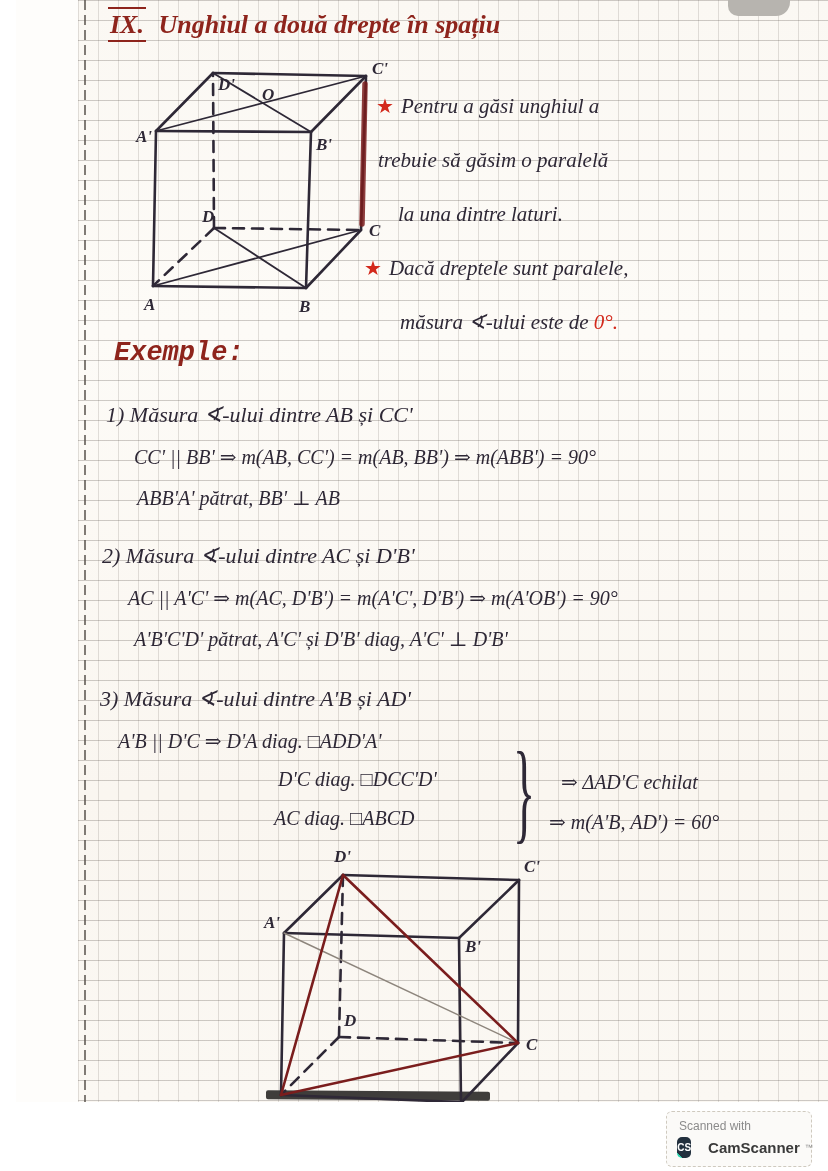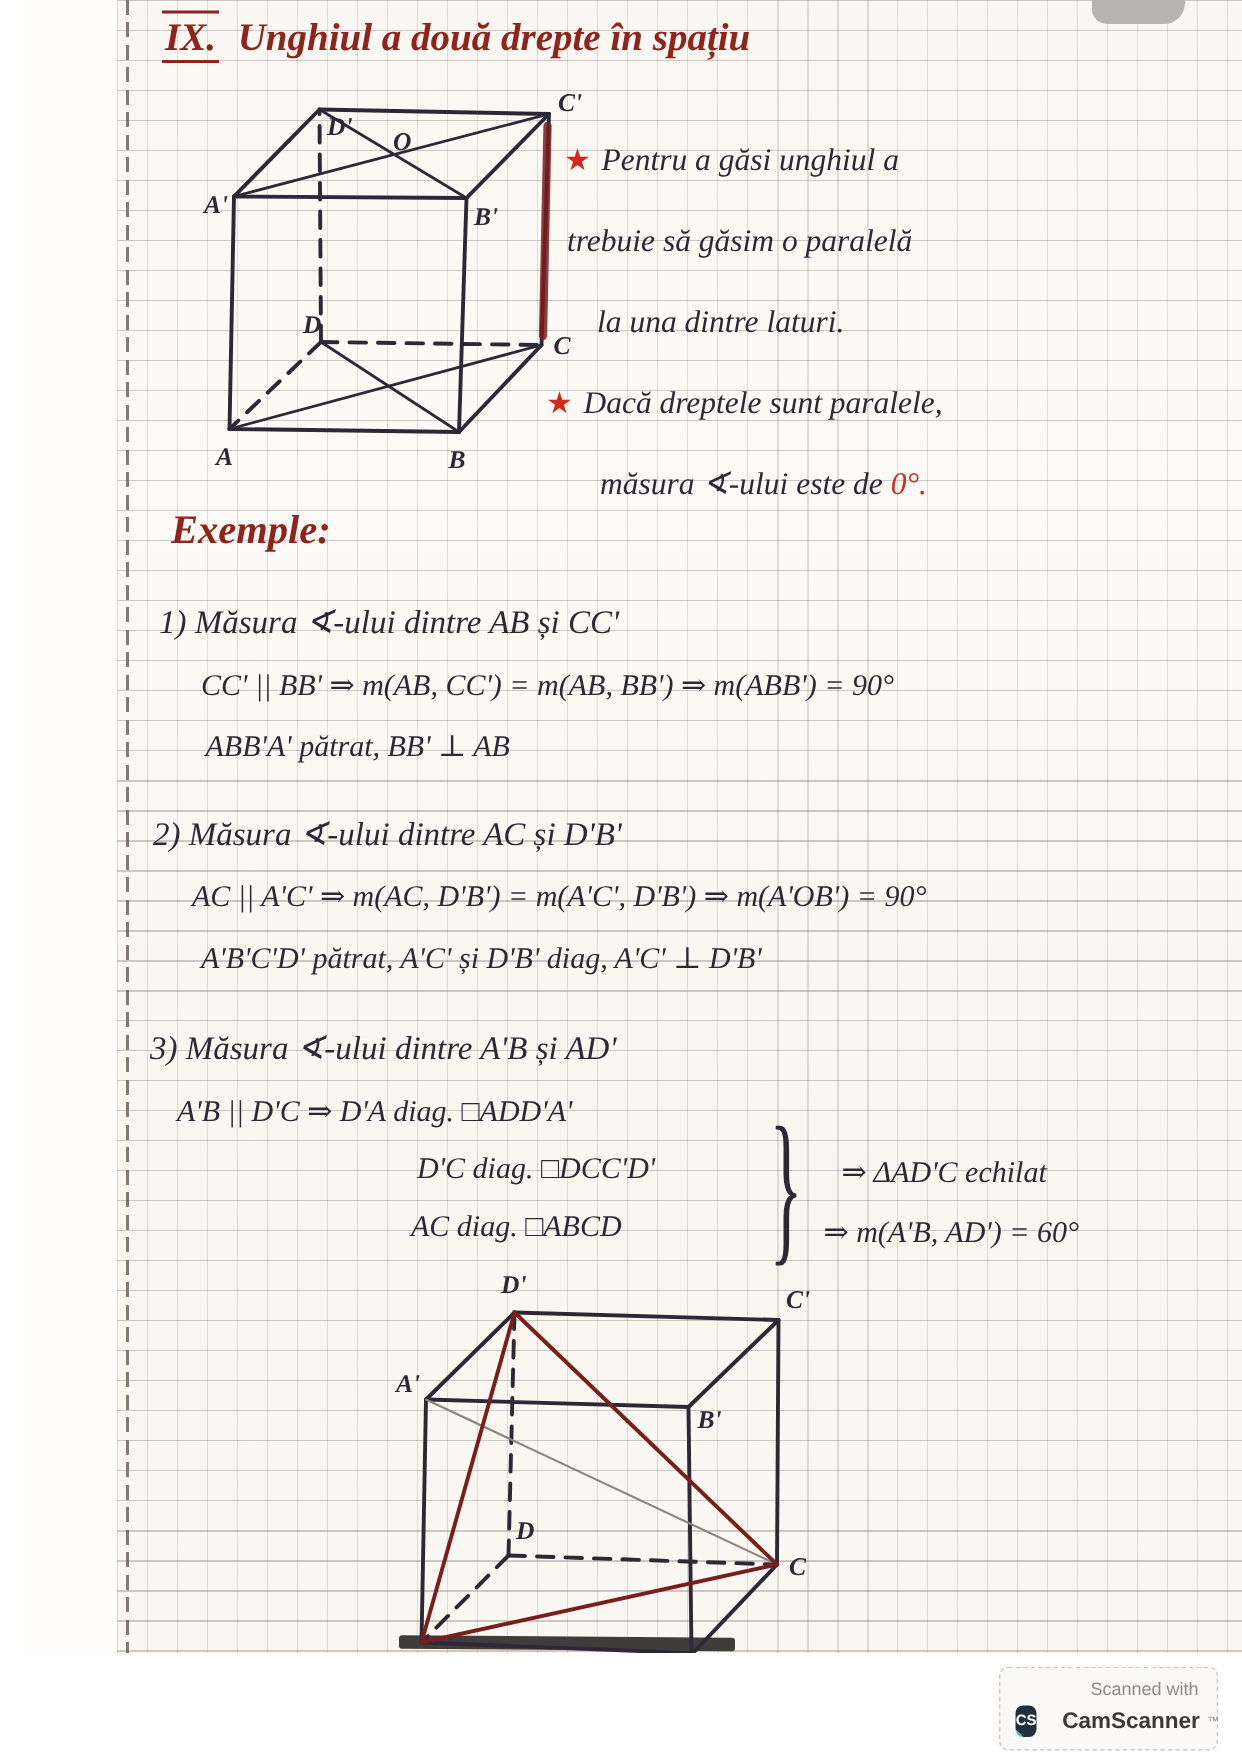--- a/index.html
+++ b/index.html
@@ -37,21 +37,21 @@
   .cube line{stroke:var(--ink);stroke-width:2.6;stroke-linecap:round;}
   .cube line.thin{stroke-width:1.8;}
   .cube line.dash{stroke-dasharray:11 8;}
   .cube line.redline{stroke:var(--dark_red);stroke-width:2.6;}
   .cube line.redmark{stroke:var(--dark_red);stroke-width:5.5;opacity:.85;}
   .cube line.pencil{stroke:#8d857c;stroke-width:1.4;}
   .cube text{font-family:"Liberation Serif","DejaVu Serif",serif;font-style:italic;
              font-size:17px;fill:var(--ink);font-weight:bold;}
   
   .footer{position:absolute;left:0;top:1102px;width:828px;height:69px;background:#ffffff;}
-  .badge{position:absolute;right:16px;top:9px;width:120px;padding:7px 12px 8px 12px;text-align:right;
+  .badge{position:absolute;right:16px;top:9px;width:120px;padding:7px 12px 8px 12px;text-align:left;
          border:1px dashed #cfcabf;border-radius:6px;background:#fbfaf8;}
   .scanned-with{font-family:"Liberation Sans","DejaVu Sans",sans-serif;font-size:12px;color:#8b8b8b;}
   .brand-row{display:flex;align-items:center;justify-content:center;gap:5px;margin-top:4px;}
   .cs-logo{display:inline-flex;align-items:center;justify-content:center;width:21px;height:21px;
            border-radius:5px;color:#ffffff;font-family:"Liberation Sans","DejaVu Sans",sans-serif;
            font-size:10px;font-weight:bold;
            background:linear-gradient(45deg,#2bd4ad 16%,#22303e 16%);margin-left:12px;}
   .brand{font-family:"Liberation Sans","DejaVu Sans",sans-serif;font-size:15px;font-weight:bold;color:#3a3a3a;margin-left:12px;}
   .tm{font-family:"Liberation Sans","DejaVu Sans",sans-serif;font-size:8px;color:#8b8b8b;vertical-align:top;}
 </style>
@@ -121,21 +121,21 @@
       </div>
       <div class="ln">
         <span class="star">★</span><span>Dacă dreptele sunt paralele,</span>
       </div>
       <div class="ln" style="padding-left:36px;">
         <span>măsura ∢-ului este de</span>
         <span class="red-text">0°.</span>
       </div>
     </div>
 
-    <div class="hw abs heading2" style="left:98px;top:340px;">Exemple:</div>
+    <div class="hw abs heading2" style="left:98px;top:340px;font-family:Liberation Mono, monospace;">Exemple:</div>
 
     <div class="hw abs ex-title" style="left:90px;top:404px;">1) Măsura ∢-ului dintre AB și CC'</div>
     <div class="hw abs ex-line" style="left:118px;top:447px;">CC' || BB' ⇒ m(AB, CC') = m(AB, BB') ⇒ m(ABB') = 90°</div>
     <div class="hw abs ex-line" style="left:121px;top:488px;">ABB'A' pătrat, BB' ⊥ AB</div>
 
     <div class="hw abs ex-title" style="left:86px;top:545px;">2) Măsura ∢-ului dintre AC și D'B'</div>
     <div class="hw abs ex-line" style="left:112px;top:588px;">AC || A'C' ⇒ m(AC, D'B') = m(A'C', D'B') ⇒ m(A'OB') = 90°</div>
     <div class="hw abs ex-line" style="left:118px;top:629px;">A'B'C'D' pătrat, A'C' și D'B' diag, A'C' ⊥ D'B'</div>
 
     <div class="hw abs ex-title" style="left:84px;top:688px;">3) Măsura ∢-ului dintre A'B și AD'</div>

